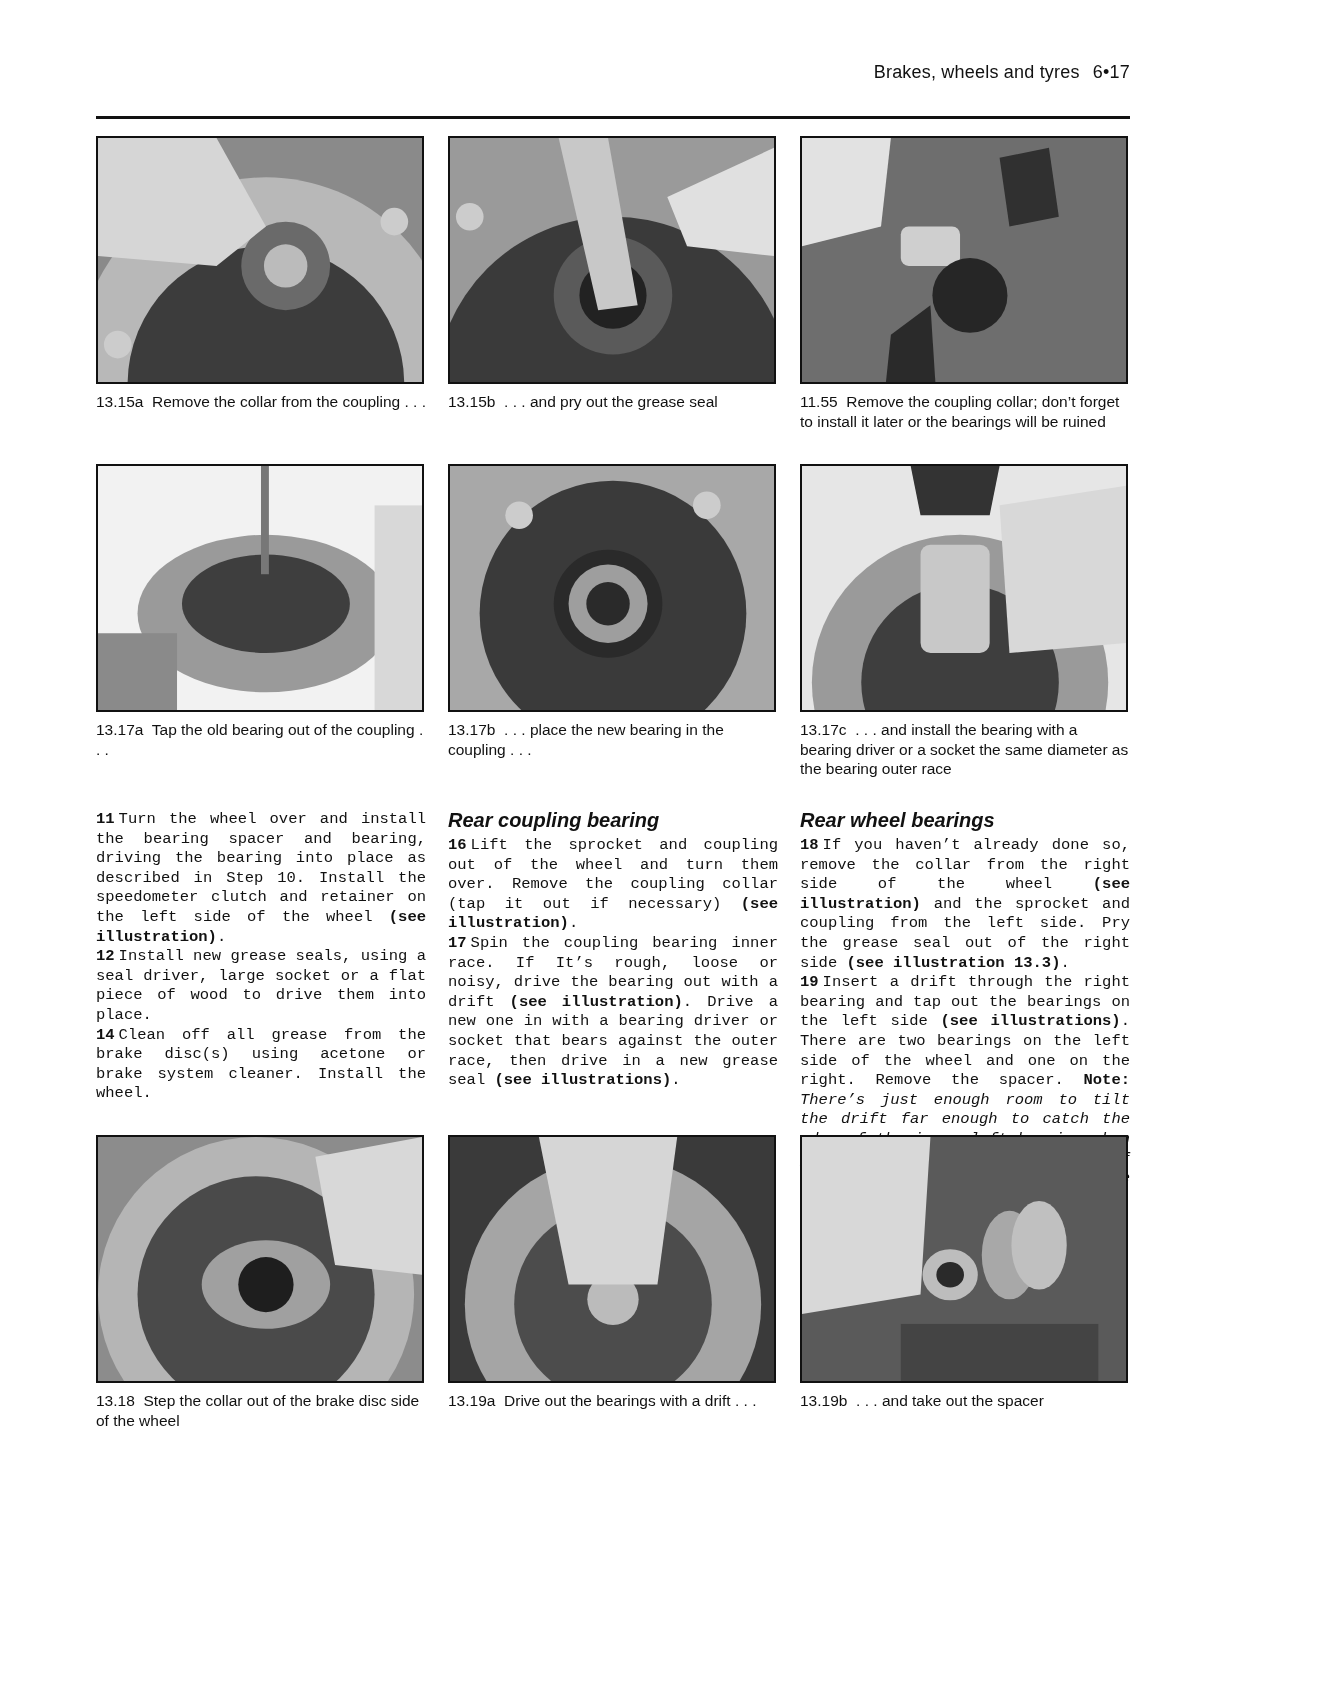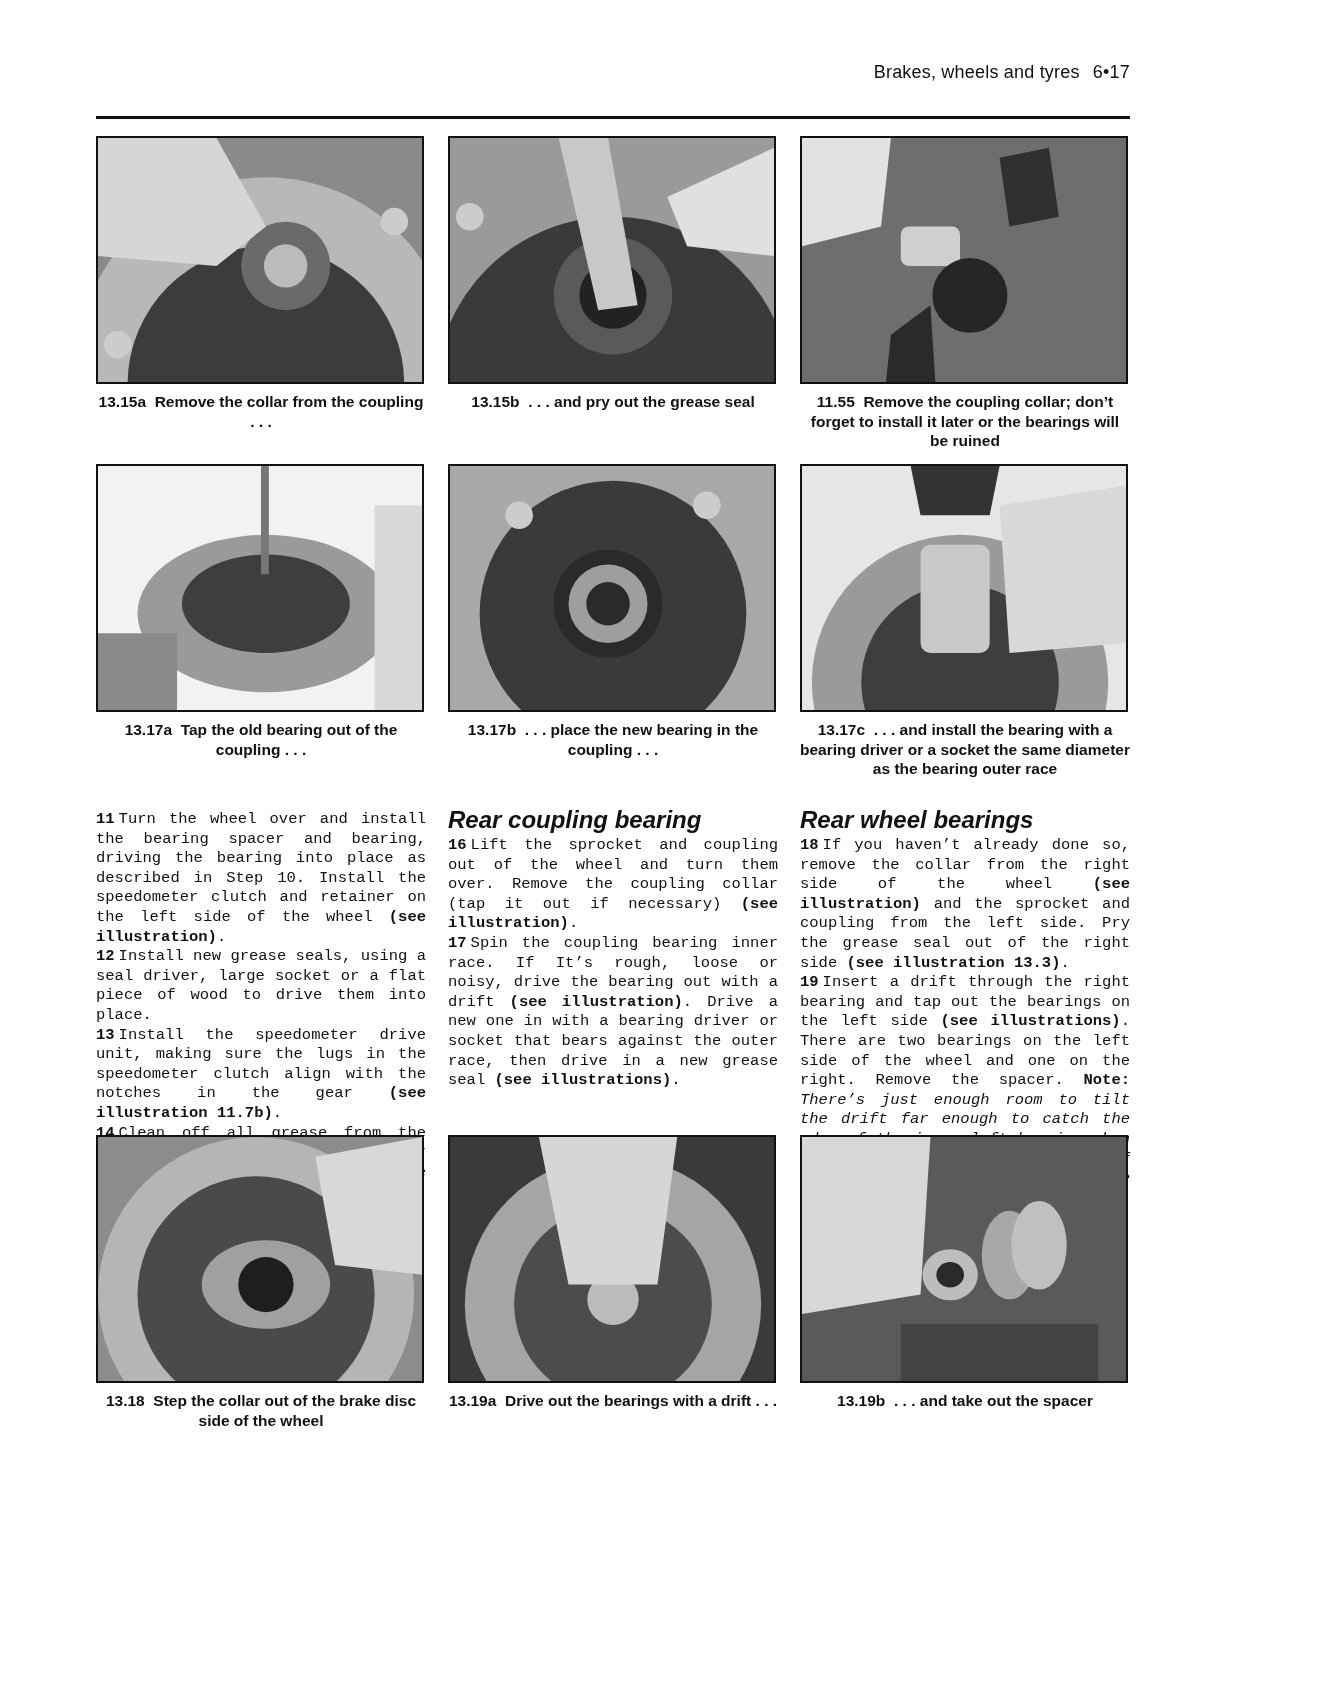--- a/index.html
+++ b/index.html
@@ -2,25 +2,25 @@
 <html><head>
 <meta charset="utf-8">
 <style>
   html,body{margin:0;padding:0;background:#fff;}
   body{width:1336px;height:1707px;position:relative;font-family:"Liberation Sans",sans-serif;color:#111;overflow:hidden;}
   .header{position:absolute;left:96px;top:62px;width:1034px;text-align:right;font-size:18px;letter-spacing:0.2px;}
   .header .page{margin-left:8px;}
   .rule{position:absolute;left:96px;top:116px;width:1034px;height:3px;background:#111;}
   .fig{position:absolute;width:328px;height:248px;border:2px solid #111;box-sizing:border-box;overflow:hidden;background:#555;}
   .fig svg{width:100%;height:100%;display:block;}
-  .cap{position:absolute;width:330px;text-align:center;font-weight:bold;font-size:15.5px;line-height:19.5px;}
+  .cap{position:absolute;width:330px;font-weight:normal;font-size:15.5px;line-height:19.5px;}
   .col{position:absolute;width:330px;font-size:15.5px;line-height:19.6px;text-align:justify;}
   .col p{margin:0;font-family:Liberation Mono, monospace;}
   .col b.n{font-weight:bold;margin-right:4px;}
-  .col h2{margin:0 0 4px 0;font-size:24px;font-style:italic;font-weight:bold;line-height:24px;text-align:left;}
+  .col h2{margin:0 0 4px 0;font-size:20px;font-style:italic;font-weight:bold;line-height:24px;text-align:left;}
   i{font-style:italic;}
 </style>
 </head>
 <body>
 
 <div class="header">
   <span>Brakes, wheels and tyres</span>
   <span class="page">6•17</span>
 </div>
 <div class="rule"></div>
@@ -93,21 +93,20 @@
       <path d="M110 0 L200 0 L190 50 L120 50Z" fill="#333"></path>
     </svg>
 </div>
 <div class="cap" style="left:96px;top:720px;"><span>13.17a</span>&nbsp; <span>Tap the old bearing out of the coupling . . .</span></div>
 <div class="cap" style="left:448px;top:720px;"><span>13.17b</span>&nbsp; <span>. . . place the new bearing in the coupling . . .</span></div>
 <div class="cap" style="left:800px;top:720px;"><span>13.17c</span>&nbsp; <span>. . . and install the bearing with a bearing driver or a socket the same diameter as the bearing outer race</span></div>
 
 <div class="col" style="left:96px;top:810px;">
   <p><b class="n">11</b><span>Turn the wheel over and install the bearing spacer and bearing, driving the bearing into place as described in Step 10. Install the speedometer clutch and retainer on the left side of the wheel </span><b>(see illustration)</b><span>.</span></p>
   <p><b class="n">12</b><span>Install new grease seals, using a seal driver, large socket or a flat piece of wood to drive them into place.</span></p>
-  <p><b class="n">13</b><span>Install the speedometer drive unit, making sure the lugs in the speedometer clutch align with the notches in the gear </span><b>(see illustration 11.7b)</b><span>.</span></p>
   <p><b class="n">14</b><span>Clean off all grease from the brake disc(s) using acetone or brake system cleaner. Install the wheel.</span></p>
 </div>
 
 <div class="col" style="left:448px;top:808px;">
   <h2>Rear coupling bearing</h2>
   <p><b class="n">16</b><span>Lift the sprocket and coupling out of the wheel and turn them over. Remove the coupling collar (tap it out if necessary) </span><b>(see illustration)</b><span>.</span></p>
   <p><b class="n">17</b><span>Spin the coupling bearing inner race. If It’s rough, loose or noisy, drive the bearing out with a drift </span><b>(see illustration)</b><span>. Drive a new one in with a bearing driver or socket that bears against the outer race, then drive in a new grease seal </span><b>(see illustrations)</b><span>.</span></p>
 </div>
 
 <div class="col" style="left:800px;top:808px;">

